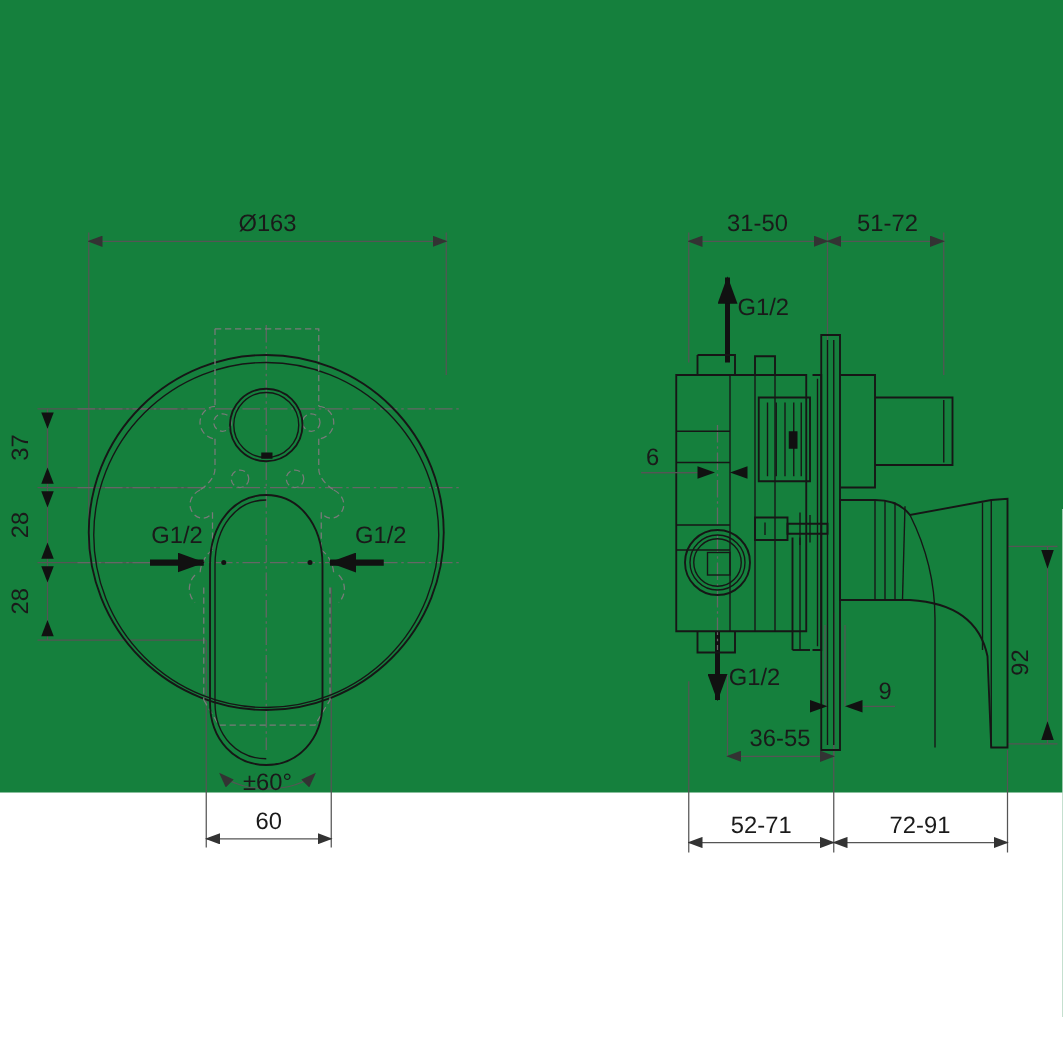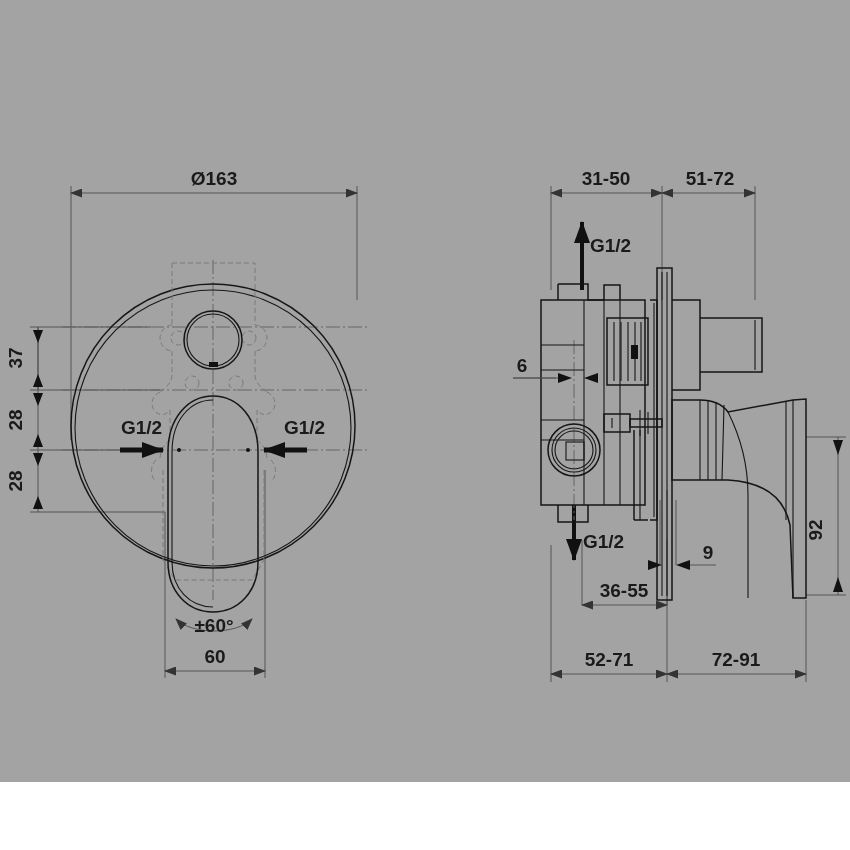--- a/index.html
+++ b/index.html
@@ -1,19 +1,19 @@
 <!DOCTYPE html>
 <html><head>
 <meta charset="utf-8">
 <title>Technical Drawing</title>
 <style>
   html,body{margin:0;padding:0;background:#ffffff;}
   body{width:850px;height:850px;overflow:hidden;
        font-family:"Liberation Sans","DejaVu Sans",sans-serif;}
-  #stage{position:relative;width:850px;height:782px;background:#a3a3a3;font-weight:bold;}
+  #stage{position:relative;width:850px;height:634px;background:#15803d;}
   svg#drawing{position:absolute;left:0;top:0;width:850px;height:850px;display:block;}
   text{font-family:"Liberation Sans","DejaVu Sans",sans-serif;fill:#1a1a1a;}
   .dimtxt{font-size:19px;}
   .thin{fill:none;stroke:#555;stroke-width:1;}
   .obj{fill:none;stroke:#161616;stroke-width:1.5;}
   .obj2{fill:none;stroke:#161616;stroke-width:1.1;}
   .hid{fill:none;stroke:#7a7a7a;stroke-width:1;stroke-dasharray:5 3;}
   .ctr{fill:none;stroke:#666;stroke-width:1;stroke-dasharray:14 3 2 3;}
   .solidfill{fill:#111;stroke:none;}
 </style>

